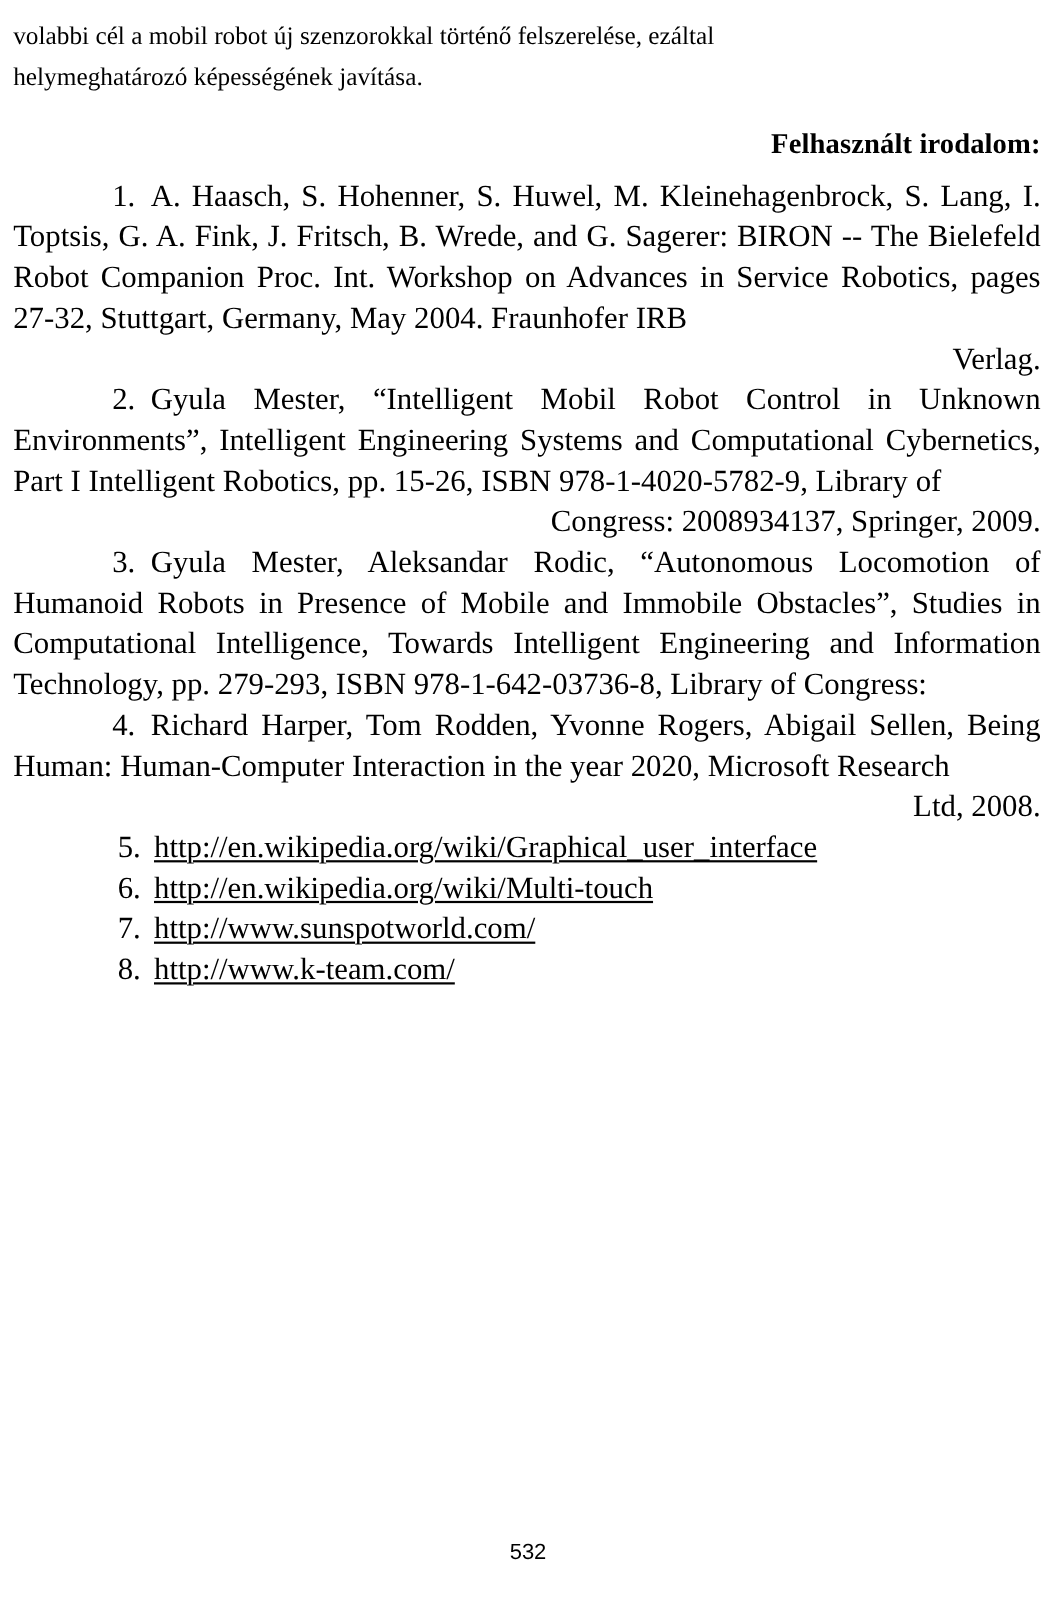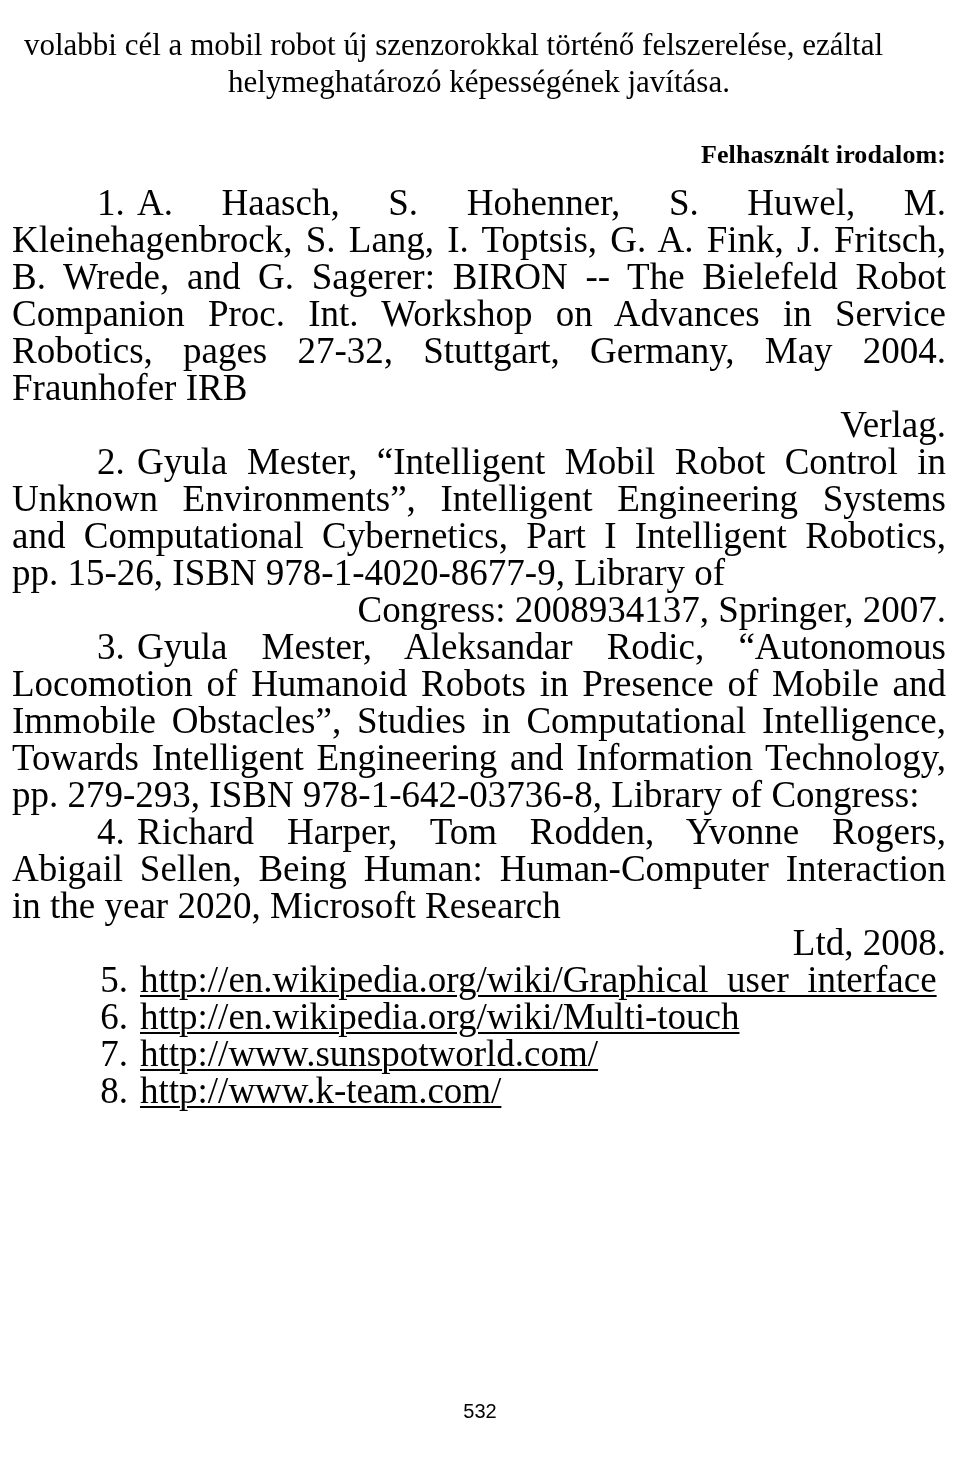--- a/index.html
+++ b/index.html
@@ -27,31 +27,31 @@
   }
   .body-area {
     position: absolute;
     left: 12px;
     top: 0px;
     width: 934px;
   }
 
   
   .intro-par {
-    font-size: 31px;
+    font-size: 23px;
     line-height: 37px;
     text-align: justify;
     text-justify: inter-word;
-    margin: 12px;
+    margin: 0;
     padding-top: 14px;
     hyphens: none;
   }
   .intro-par .last-line {
     display: block;
-    text-align: center;
+    text-align: left;
   }
 
   
   .section-heading {
     font-size: 26px;
     font-weight: bold;
     line-height: 34px;
     margin: 0;
     padding-top: 26px;
     padding-bottom: 2px;
@@ -60,21 +60,21 @@
   }
 
   
   .ref-list {
     list-style: none;
     margin: 0;
     padding: 0;
     padding-top: 10px;
   }
   .ref-item {
-    font-size: 37px;
+    font-size: 28px;
     line-height: 37px;
     text-align: justify;
     text-justify: inter-word;
     margin: 0;
     padding: 0;
     position: relative;
     text-indent: 0;
   }
   
   .ref-item .num {
@@ -136,22 +136,22 @@
     <h2 class="section-heading">Felhasznált irodalom:</h2>
 
     <ol class="ref-list">
 
       <li class="ref-item">
         <span class="num">1.</span><span class="ref-text">A. Haasch, S. Hohenner, S. Huwel, M. Kleinehagenbrock, S. Lang, I. Toptsis, G. A. Fink, J. Fritsch, B. Wrede, and G. Sagerer: BIRON -- The Bielefeld Robot Companion Proc. Int. Workshop on Advances in Service Robotics, pages 27-32, Stuttgart, Germany, May 2004. Fraunhofer IRB</span>
         <span class="last-line">Verlag.</span>
       </li>
 
       <li class="ref-item">
-        <span class="num">2.</span><span class="ref-text">Gyula Mester, “Intelligent Mobil Robot Control in Unknown Environments”, Intelligent Engineering Systems and Computational Cybernetics, Part I Intelligent Robotics, pp. 15-26, ISBN 978-1-4020-8677-9, Library of</span>
-        <span class="last-line">Congress: 2008934137, Springer, 2007.</span>
+        <span class="num">2.</span><span class="ref-text">Gyula Mester, “Intelligent Mobil Robot Control in Unknown Environments”, Intelligent Engineering Systems and Computational Cybernetics, Part I Intelligent Robotics, pp. 15-26, ISBN 978-1-4020-5782-9, Library of</span>
+        <span class="last-line">Congress: 2008934137, Springer, 2009.</span>
       </li>
 
       <li class="ref-item">
         <span class="num">3.</span><span class="ref-text">Gyula Mester, Aleksandar Rodic, “Autonomous Locomotion of Humanoid Robots in Presence of Mobile and Immobile Obstacles”, Studies in Computational Intelligence, Towards Intelligent Engineering and Information Technology, pp. 279-293, ISBN 978-1-642-03736-8, Library of Congress:</span>
       </li>
 
       <li class="ref-item">
         <span class="num">4.</span><span class="ref-text">Richard Harper, Tom Rodden, Yvonne Rogers, Abigail Sellen, Being Human: Human-Computer Interaction in the year 2020, Microsoft Research</span>
         <span class="last-line">Ltd, 2008.</span>
       </li>

